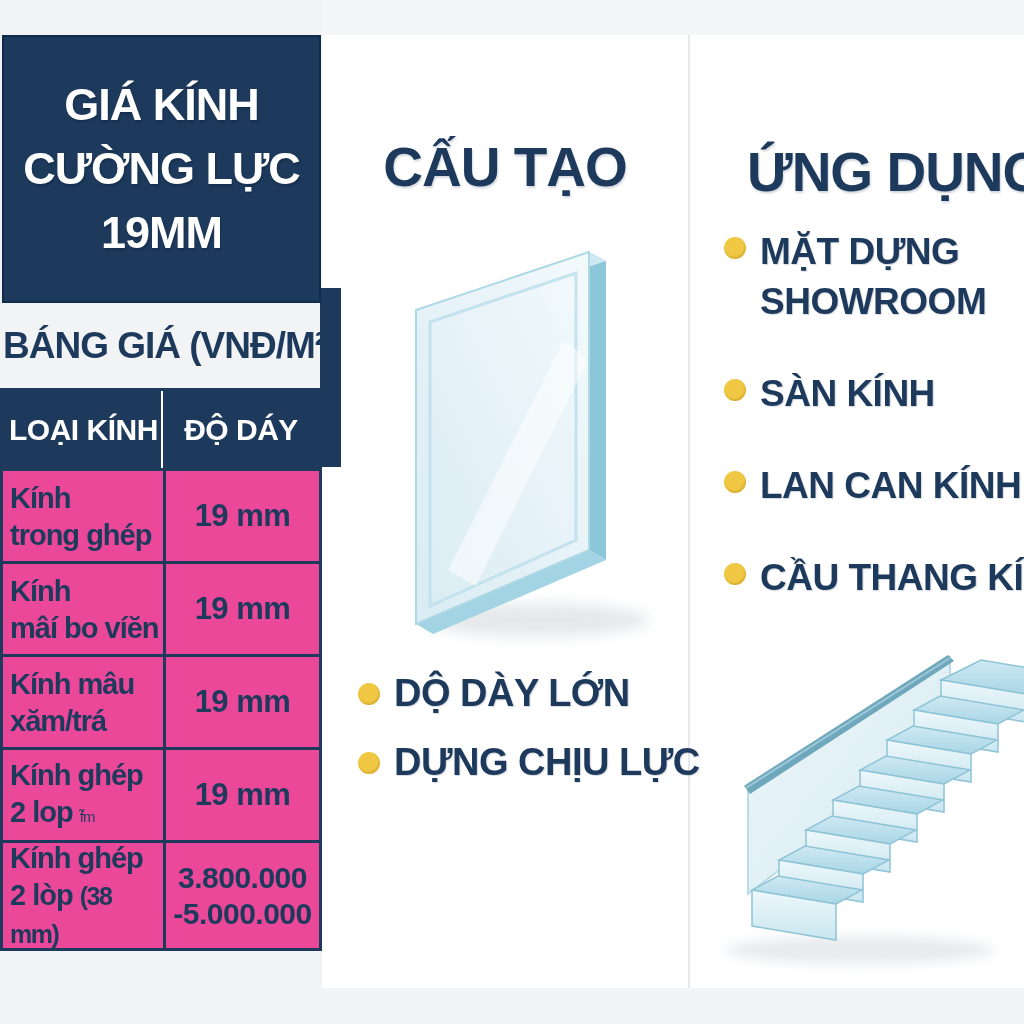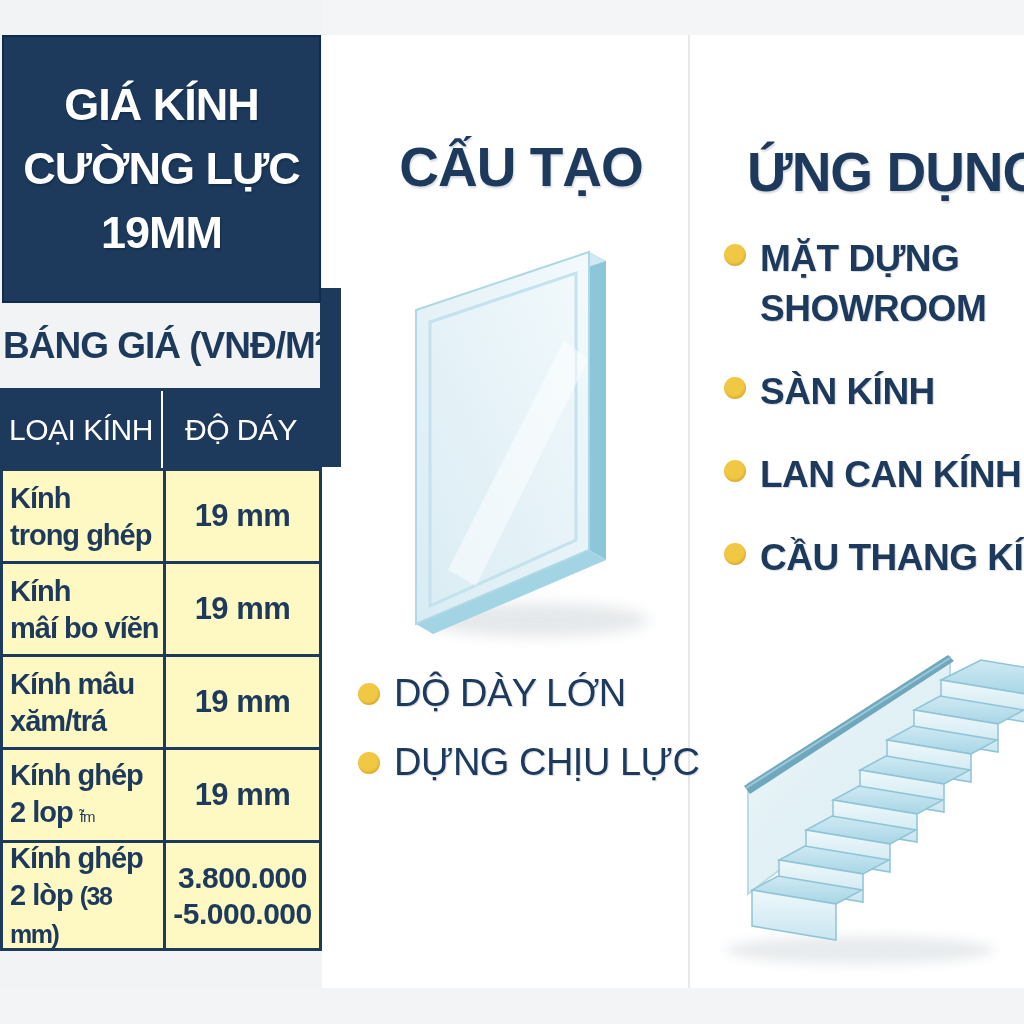--- a/index.html
+++ b/index.html
@@ -38,27 +38,27 @@
   }
 
   .price-table{
     left:0;top:388px;width:322px;
     background:#ffffff;border:3px solid #1d3a5c;box-sizing:border-box;
   }
   .t-header{
     display:flex;background:#1d3a5c;height:77px;
   }
   .t-header .h-cell{
-    color:#ffffff;font-weight:normal;font-size:30px;
+    color:#ffffff;font-weight:bold;font-size:30px;
     display:flex;align-items:center;letter-spacing:-0.5px;
   }
   .t-header .h-cell.c1{width:160px;padding-left:6px;border-right:2px solid #ffffff;box-sizing:border-box;}
   .t-header .h-cell.c2{flex:1;justify-content:center;}
   .t-row{
-    display:flex;border-top:3px solid #1d3a5c;background:#fef9c3;
+    display:flex;border-top:3px solid #1d3a5c;background:#ec4899;
   }
   .t-row .cell{color:#1d3a5c;font-weight:bold;}
   .t-row .c1{
     width:160px;box-sizing:border-box;padding:10px 2px 8px 7px;
     font-size:29px;line-height:37px;letter-spacing:-1px;
     display:flex;flex-direction:column;justify-content:center;
   }
   .t-row .c2{
     flex:1;border-left:3px solid #1d3a5c;
     display:flex;flex-direction:column;align-items:center;justify-content:center;
@@ -67,41 +67,41 @@
   .t-row.r1,.t-row.r2,.t-row.r3,.t-row.r4{height:90px;}
   .t-row.r5{height:105px;}
   .suffix-tiny{font-size:15px;font-weight:normal;vertical-align:baseline;}
   .suffix-mid{font-size:25px;font-weight:bold;letter-spacing:-1.5px;}
   .t-row.r5 .c2{font-size:30px;}
 
   
   .mid-title{
     left:322px;top:135px;width:366px;text-align:center;
     color:#1d3a5c;font-weight:bold;font-size:55px;letter-spacing:-1px;
-    text-shadow:1px 2px 2px rgba(20,40,70,.18);white-space:nowrap;padding-left:16px;
+    text-shadow:1px 2px 2px rgba(20,40,70,.18);white-space:nowrap;
   }
   .glass-illustration{left:352px;top:230px;}
   .mid-bullets{left:358px;top:672px;width:330px;display:flex;flex-direction:column;gap:26px;}
   .bullet-row{display:flex;align-items:center;gap:14px;}
   .dot{
     width:22px;height:22px;border-radius:50%;background:#f0c843;flex:0 0 auto;
     box-shadow:inset -1px -2px 2px rgba(180,130,20,.35);
   }
   .mid-bullets .b-label{
-    color:#1d3a5c;font-weight:normal;font-size:38px;letter-spacing:-0.5px;white-space:nowrap;
+    color:#1d3a5c;font-weight:bold;font-size:38px;letter-spacing:-0.5px;white-space:nowrap;
     text-shadow:1px 1px 1px rgba(20,40,70,.18);
   }
 
   
   .right-title{
     left:747px;top:140px;
     color:#1d3a5c;font-weight:bold;font-size:55px;letter-spacing:-1px;
     text-shadow:1px 2px 2px rgba(20,40,70,.18);white-space:nowrap;
   }
-  .right-bullets{left:724px;top:234px;width:300px;display:flex;flex-direction:column;gap:33px;}
+  .right-bullets{left:724px;top:227px;width:300px;display:flex;flex-direction:column;gap:42px;}
   .right-bullets .bullet-row{align-items:flex-start;}
   .right-bullets .dot{margin-top:10px;}
   .right-bullets .b-label{
     color:#1d3a5c;font-weight:bold;font-size:37px;line-height:50px;
     letter-spacing:-0.5px;white-space:nowrap;
     text-shadow:1px 1px 1px rgba(20,40,70,.18);
   }
   .right-bullets .b-label .l2{display:block;}
   .stairs-illustration{left:700px;top:572px;}
 </style>

